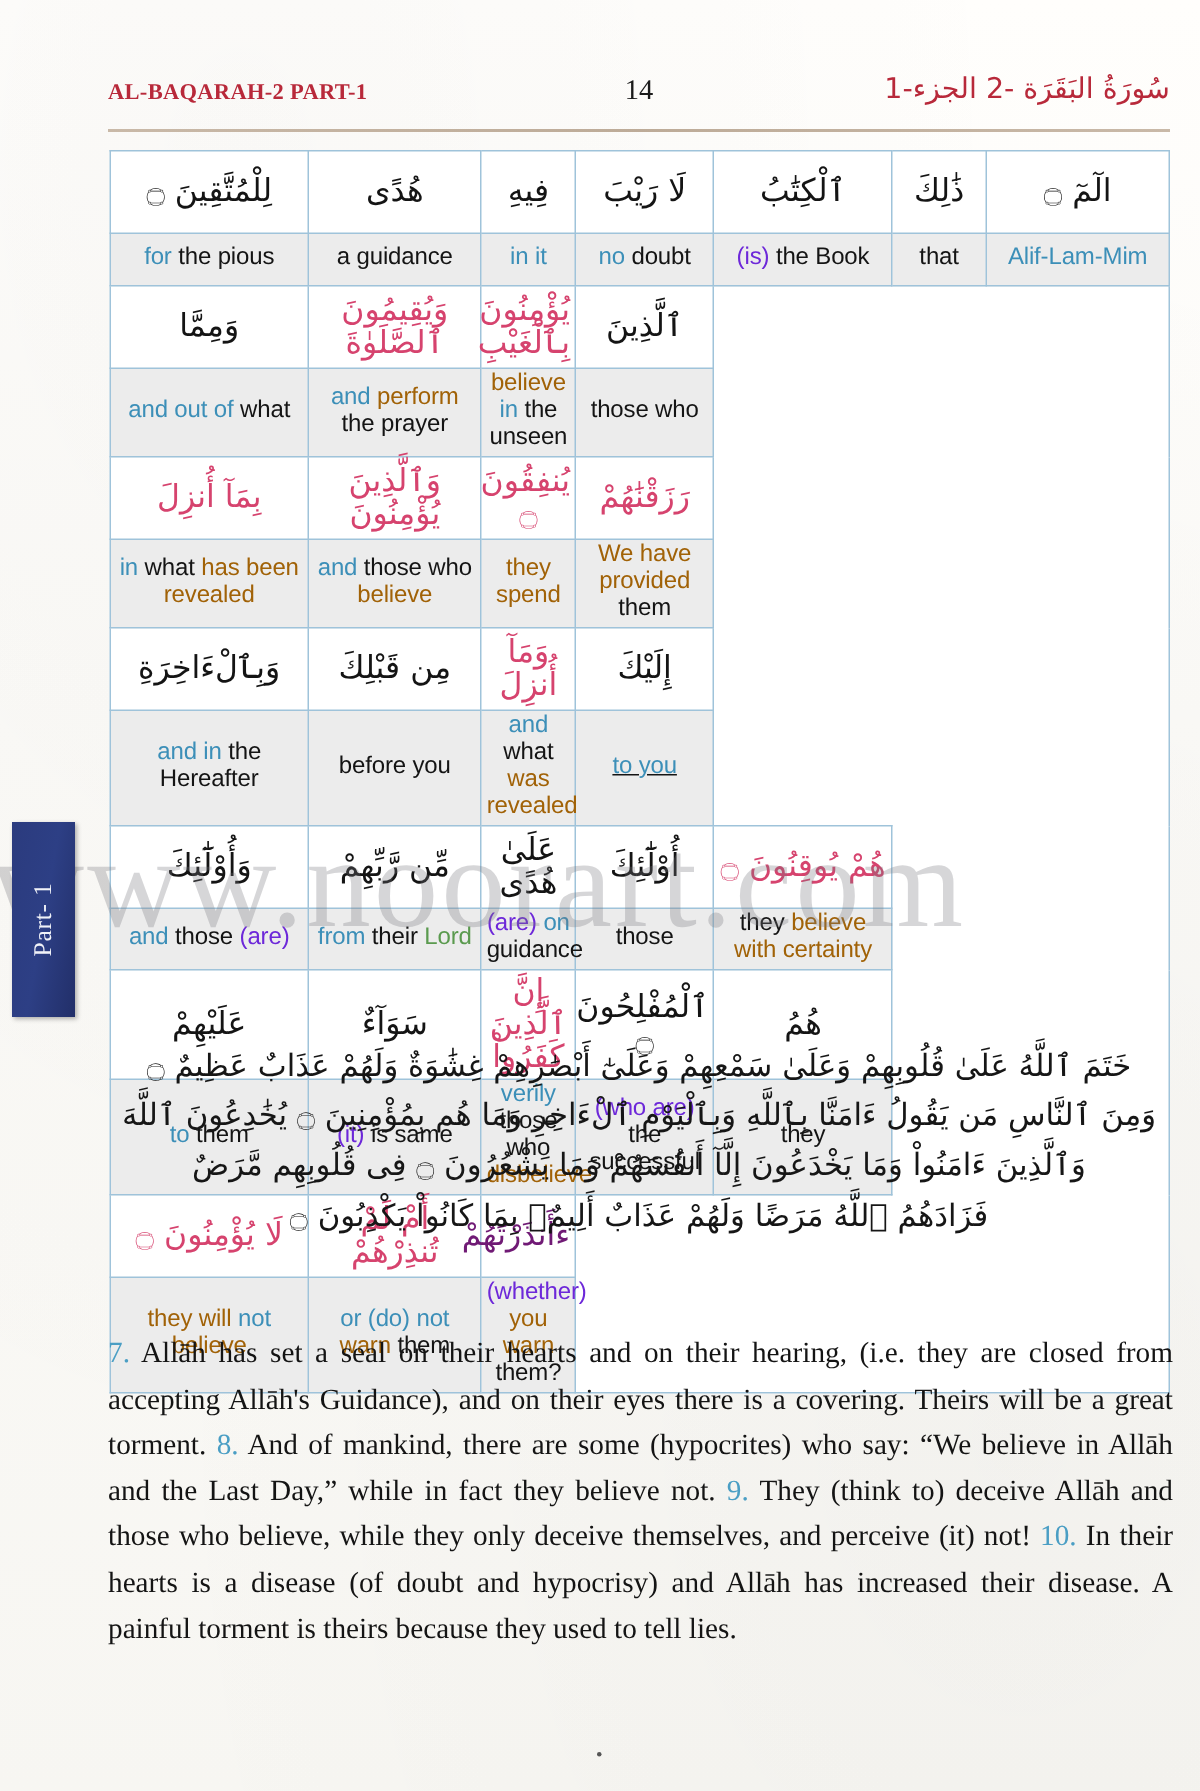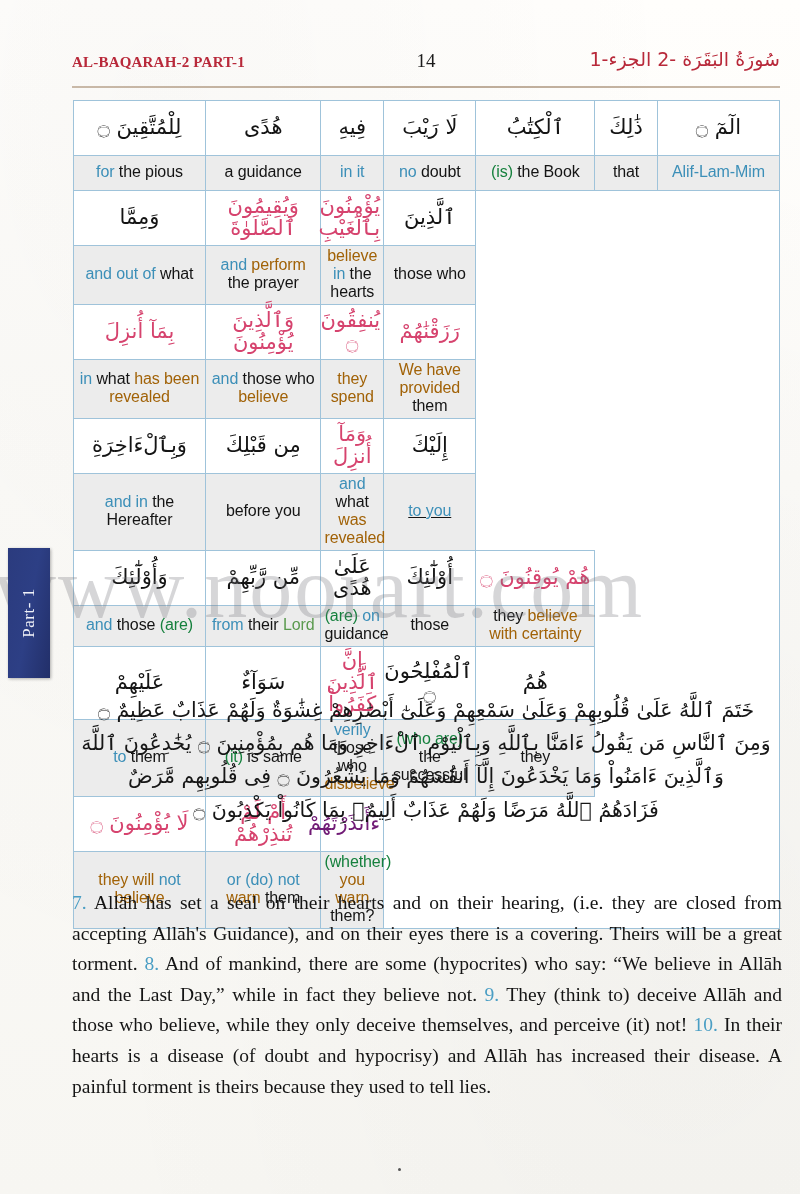--- a/index.html
+++ b/index.html
@@ -129,21 +129,21 @@
     font-family:"Liberation Sans", sans-serif;
     font-size:16px;
     color:#141414;
     padding:1px 3px 3px;
     letter-spacing:-0.1px;
   }
   
   .c-blue{color:#3c8fb8;}
   .c-pink{color:#a16207;}
   .c-black{color:#141414;}
-  .c-gray{color:#15803d;}
+  .c-gray{color:#6d28d9;}
   .c-green{color:#5a9a4e;}
 
   
   .ayat{
     position:absolute;
     left:66px; top:670px;
     width:720px;
     z-index:3;
     direction:rtl;
     text-align:center;
@@ -217,21 +217,21 @@
         </tr>
         <tr class="ar-row">
           <td style="width: 19%;">وَمِمَّا</td>
           <td style="width: 29%; color: rgb(214, 67, 110);">وَيُقِيمُونَ ٱلصَّلَوٰةَ</td>
           <td style="width: 29.5%; color: rgb(214, 67, 110);">يُؤْمِنُونَ بِٱلْغَيْبِ</td>
           <td style="width: 22.5%; margin-top: 10px;">ٱلَّذِينَ</td>
         </tr>
         <tr class="en-row">
           <td style="width: 19%;"><span class="c-blue">and out of</span> <span class="c-black">what</span></td>
           <td style="width: 29%;"><span class="c-blue">and</span> <span class="c-pink">perform</span> <span class="c-black">the prayer</span></td>
-          <td style="width: 29.5%;"><span class="c-pink">believe</span> <span class="c-blue">in</span> <span class="c-black">the hearts</span></td>
+          <td style="width: 29.5%;"><span class="c-pink">believe</span> <span class="c-blue">in</span> <span class="c-black">the unseen</span></td>
           <td style="width: 22.5%;"><span class="c-black">those who</span></td>
         </tr>
         <tr class="ar-row">
           <td style="width: 27.5%; color: rgb(214, 67, 110);">بِمَآ أُنزِلَ</td>
           <td style="width: 27.5%; color: rgb(214, 67, 110);">وَٱلَّذِينَ يُؤْمِنُونَ</td>
           <td style="width: 16%; color: rgb(214, 67, 110);">يُنفِقُونَ ۝</td>
           <td style="width: 29%; color: rgb(214, 67, 110);">رَزَقْنَٰهُمْ</td>
         </tr>
         <tr class="en-row">
           <td style="width: 27.5%;"><span class="c-blue">in</span> <span class="c-black">what</span> <span class="c-pink">has been revealed</span></td>

